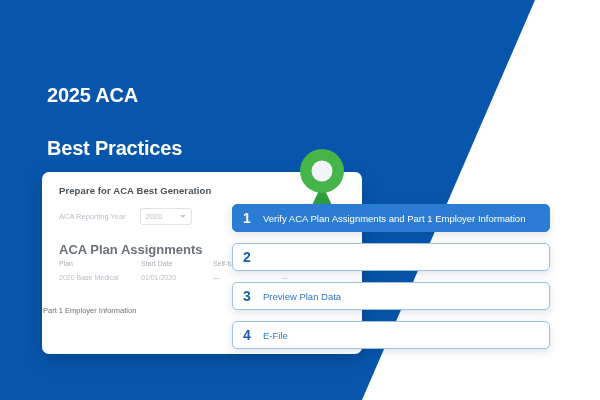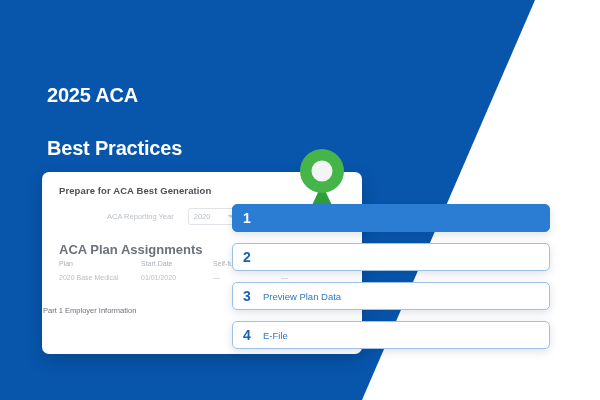--- a/index.html
+++ b/index.html
@@ -64,21 +64,20 @@
     font-weight: bold;
     color: #4a5157;
     letter-spacing: 0.1px;
   }
   .field-row {
     position: absolute;
     left: 17px;
     top: 36px;
     display: flex;
     align-items: center;
-    margin-left: 48px;
   }
   .field-label {
     font-size: 7.5px;
     color: #b9bfc6;
     margin-right: 14px;
     white-space: nowrap;
   }
   .select-box {
     width: 52px;
     height: 17px;
@@ -247,20 +246,21 @@
   <svg class="ribbon" viewBox="0 0 60 72">
     <path d="M30 36 L14 70 L24 66 L30 72 L36 66 L46 70 Z" fill="#2E9E3C"></path>
     <circle cx="30" cy="23" r="22" fill="#45B549"></circle>
     <circle cx="30" cy="23" r="10.5" fill="#F2F4F6"></circle>
   </svg>
 
   <div class="steps">
 
     <div class="step active">
       <span class="step-num">1</span>
+      <span class="step-label">Verify ACA Plan Assignments and Part 1 Employer Information</span>
     </div>
 
     <div class="step plain">
       <span class="step-num">2</span>
     </div>
 
     <div class="step plain">
       <span class="step-num">3</span>
       <span class="step-label">Preview Plan Data</span>
     </div>

